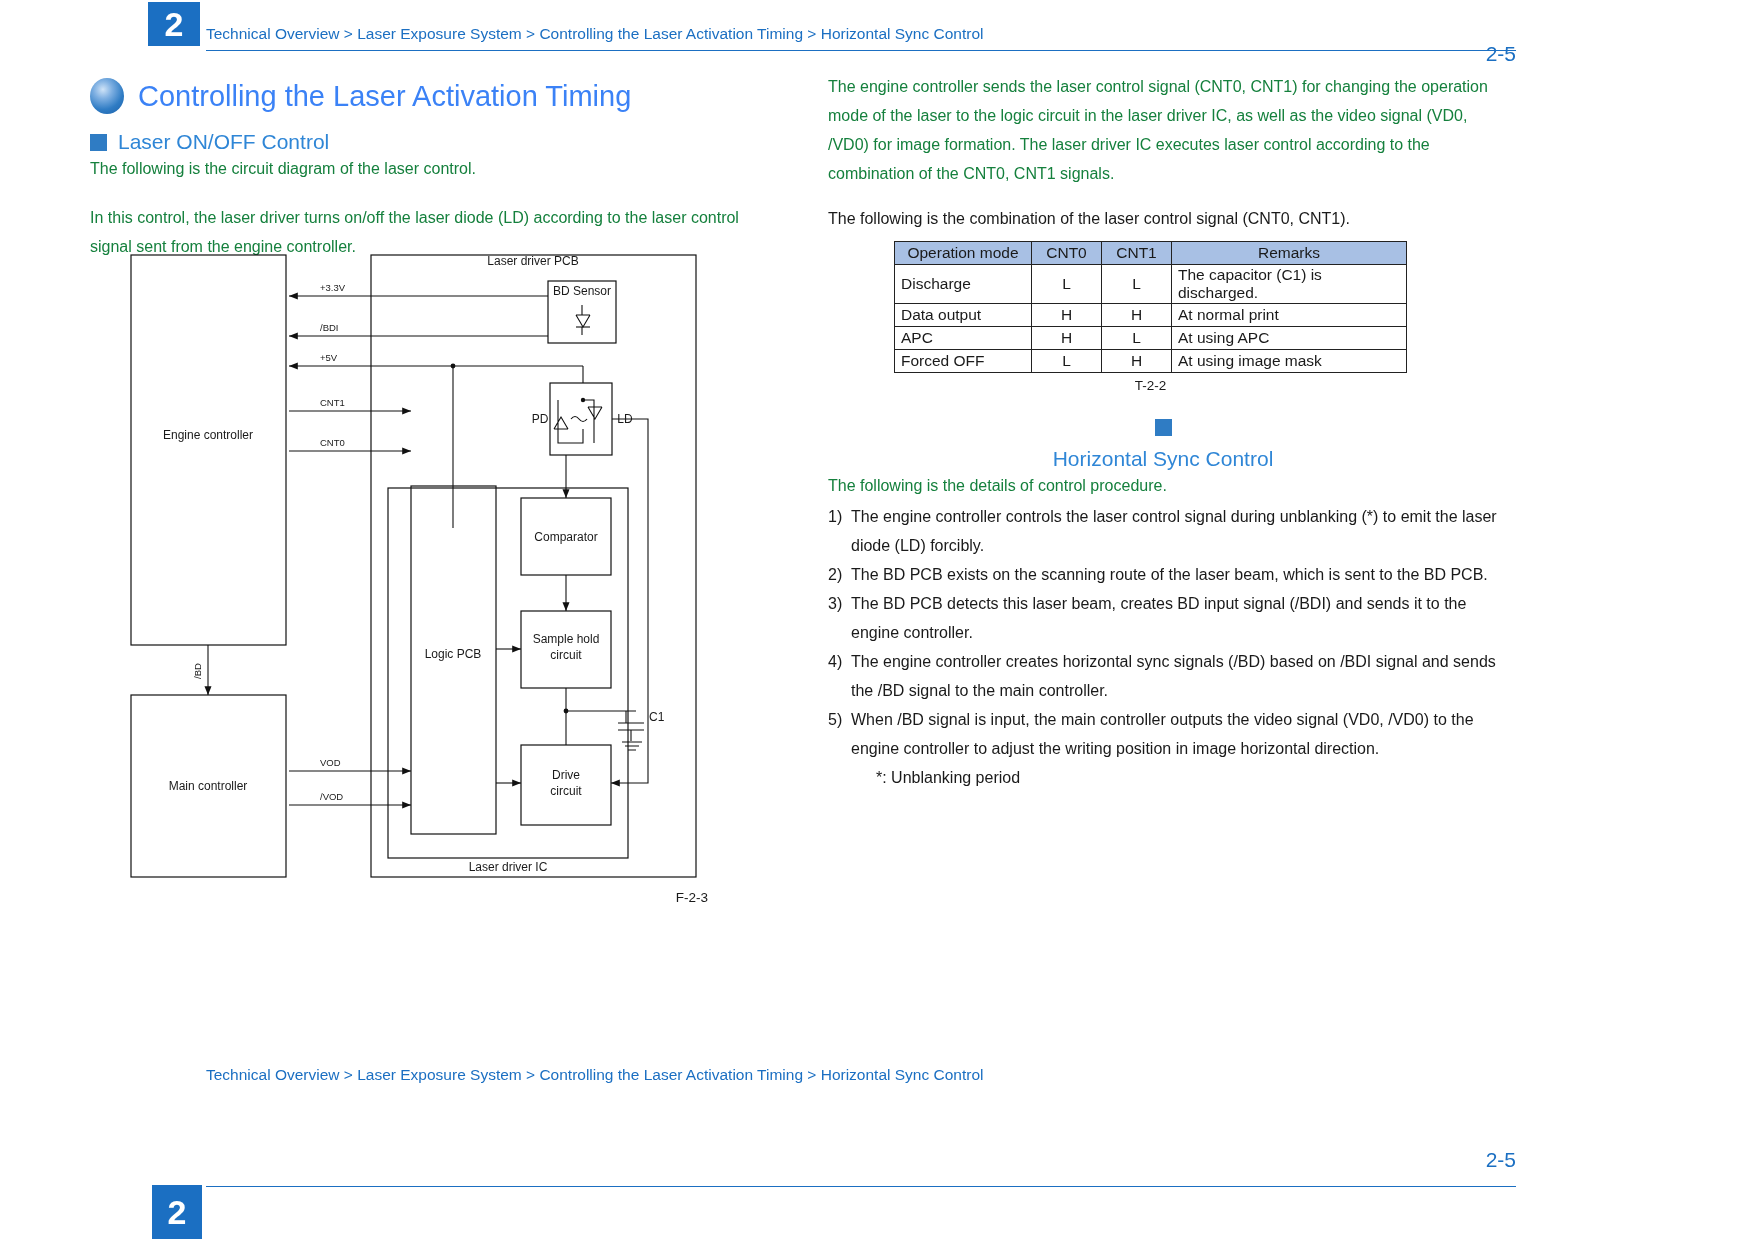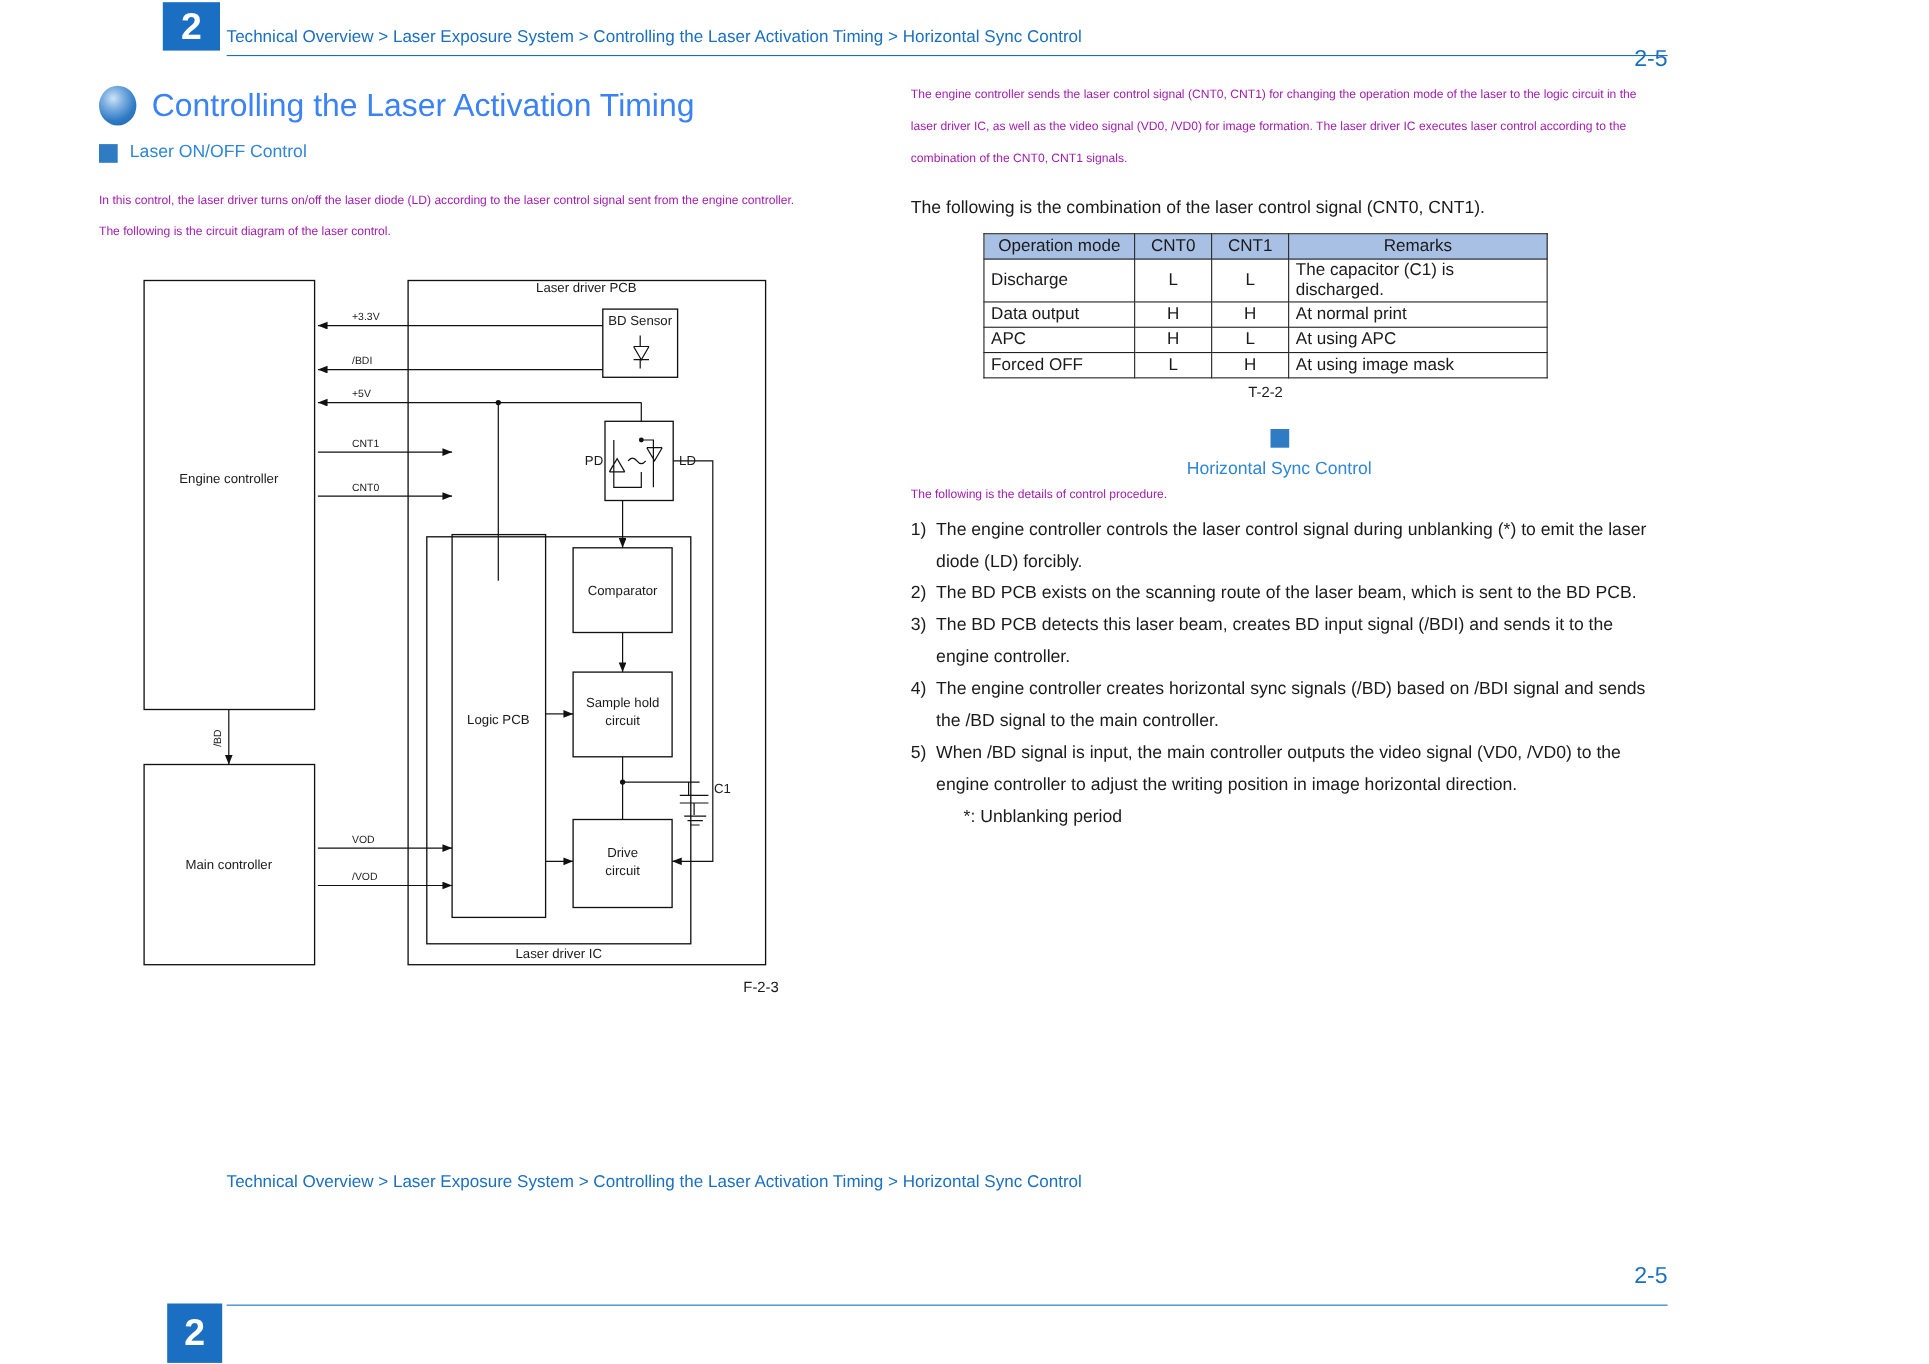--- a/index.html
+++ b/index.html
@@ -49,24 +49,24 @@
   .bullet-sphere {
     width: 34px; height: 36px; border-radius: 50%;
     background: radial-gradient(circle at 38% 32%, #cfe3f7 0%, #7fb0e2 28%, #2f7cc4 62%, #1b5fa8 100%);
     flex: 0 0 auto;
   }
   .h1 {
     font-size: 29px; color: #3b82f6; font-weight: normal; white-space: nowrap;
   }
   .h2row { display: flex; align-items: center; gap: 11px; margin-top: 10px; }
   .sq { width: 17px; height: 17px; background: #2f7cc4; flex: 0 0 auto; }
-  .h2 { font-size: 16px; color: #2f86d6; white-space: nowrap; }
+  .h2 { font-size: 21px; color: #2f86d6; white-space: nowrap; }
 
   .para {
-    font-size: 11px; line-height: 29px; color: #a21caf;
+    font-size: 16px; line-height: 29px; color: #15803d;
   }
   .p-left { margin-top: 20px; }
 
   
   .steps { margin-top: 2px; }
   .step { display: flex; font-size: 16px; line-height: 29px; }
   .step-no { flex: 0 0 auto; width: 23px; }
   .step-tx { flex: 1 1 auto; }
   .note-line { font-size: 16px; line-height: 29px; }
   .note-ind1 { padding-left: 48px; }
@@ -139,22 +139,22 @@
   <div class="h1row">
     <div class="bullet-sphere"></div>
     <div class="h1">Controlling the Laser Activation Timing</div>
   </div>
 
   <div class="h2row">
     <div class="sq"></div>
     <div class="h2">Laser ON/OFF Control</div>
   </div>
 
+  <div class="para">The following is the circuit diagram of the laser control.</div>
   <div class="para p-left">In this control, the laser driver turns on/off the laser diode (LD) according to the laser control signal sent from the engine controller.</div>
-  <div class="para">The following is the circuit diagram of the laser control.</div>
 </div>
 
 <div class="figwrap">
 <svg width="580" height="640" viewBox="0 0 580 640" xmlns="http://www.w3.org/2000/svg" style="font-family:'Liberation Sans',sans-serif;">
   <defs>
     <marker id="ar" markerWidth="9" markerHeight="9" refX="8" refY="3.2" orient="auto">
       <path d="M0,0 L8,3.2 L0,6.4 z" fill="#111"></path>
     </marker>
     <marker id="arl" markerWidth="9" markerHeight="9" refX="8" refY="3.2" orient="auto">
       <path d="M0,0 L8,3.2 L0,6.4 z" fill="#111"></path>

